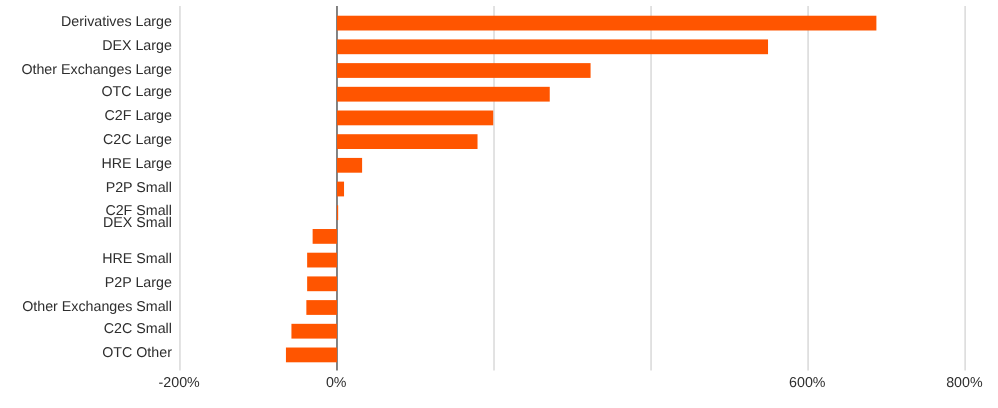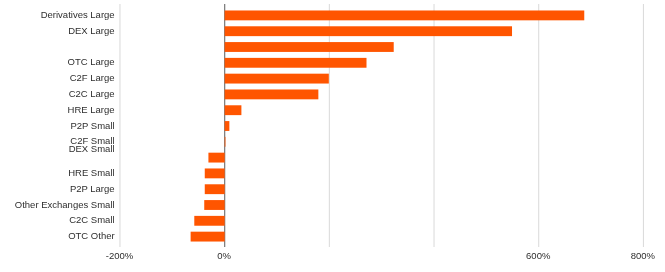--- a/index.html
+++ b/index.html
@@ -41,20 +41,21 @@
       <rect class="bar" x="204.76" y="168.47" width="19.89" height="9.85" fill="#ff5500"></rect>
       <rect class="bar" x="204.76" y="184.28" width="19.89" height="9.85" fill="#ff5500"></rect>
       <rect class="bar" x="204.24" y="200.08" width="20.41" height="9.85" fill="#ff5500"></rect>
       <rect class="bar" x="194.29" y="215.88" width="30.36" height="9.85" fill="#ff5500"></rect>
       <rect class="bar" x="190.63" y="231.68" width="34.02" height="9.85" fill="#ff5500"></rect>
     </g>
   </svg>
 
   <div class="cat-label" style="right: 550.4px; top: 10px; color: rgb(46, 46, 46);">Derivatives Large</div>
   <div class="cat-label" style="right: 550.4px; top: 25.8px; color: rgb(46, 46, 46);">DEX Large</div>
+  <div class="cat-label" style="right: 550.4px; top: 41.6px; color: rgb(46, 46, 46);">Other Exchanges Large</div>
   <div class="cat-label" style="right: 550.4px; top: 57.4px; color: rgb(46, 46, 46);">OTC Large</div>
   <div class="cat-label" style="right: 550.4px; top: 73.2px; color: rgb(46, 46, 46);">C2F Large</div>
   <div class="cat-label" style="right: 550.4px; top: 89px; color: rgb(46, 46, 46);">C2C Large</div>
   <div class="cat-label" style="right: 550.4px; top: 104.8px; color: rgb(46, 46, 46); padding-left: 36px;">HRE Large</div>
   <div class="cat-label" style="right: 550.4px; top: 120.6px; color: rgb(46, 46, 46);">P2P Small</div>
   <div class="cat-label" style="right: 550.4px; top: 136.4px; color: rgb(46, 46, 46);">C2F Small</div>
   <div class="cat-label" style="right: 550.4px; top: 144px; color: rgb(46, 46, 46);">DEX Small</div>
   <div class="cat-label" style="right: 550.4px; top: 168px; color: rgb(46, 46, 46);">HRE Small</div>
   <div class="cat-label" style="right: 550.4px; top: 183.8px; color: rgb(46, 46, 46);">P2P Large</div>
   <div class="cat-label" style="right: 550.4px; top: 199.6px; color: rgb(46, 46, 46);">Other Exchanges Small</div>

